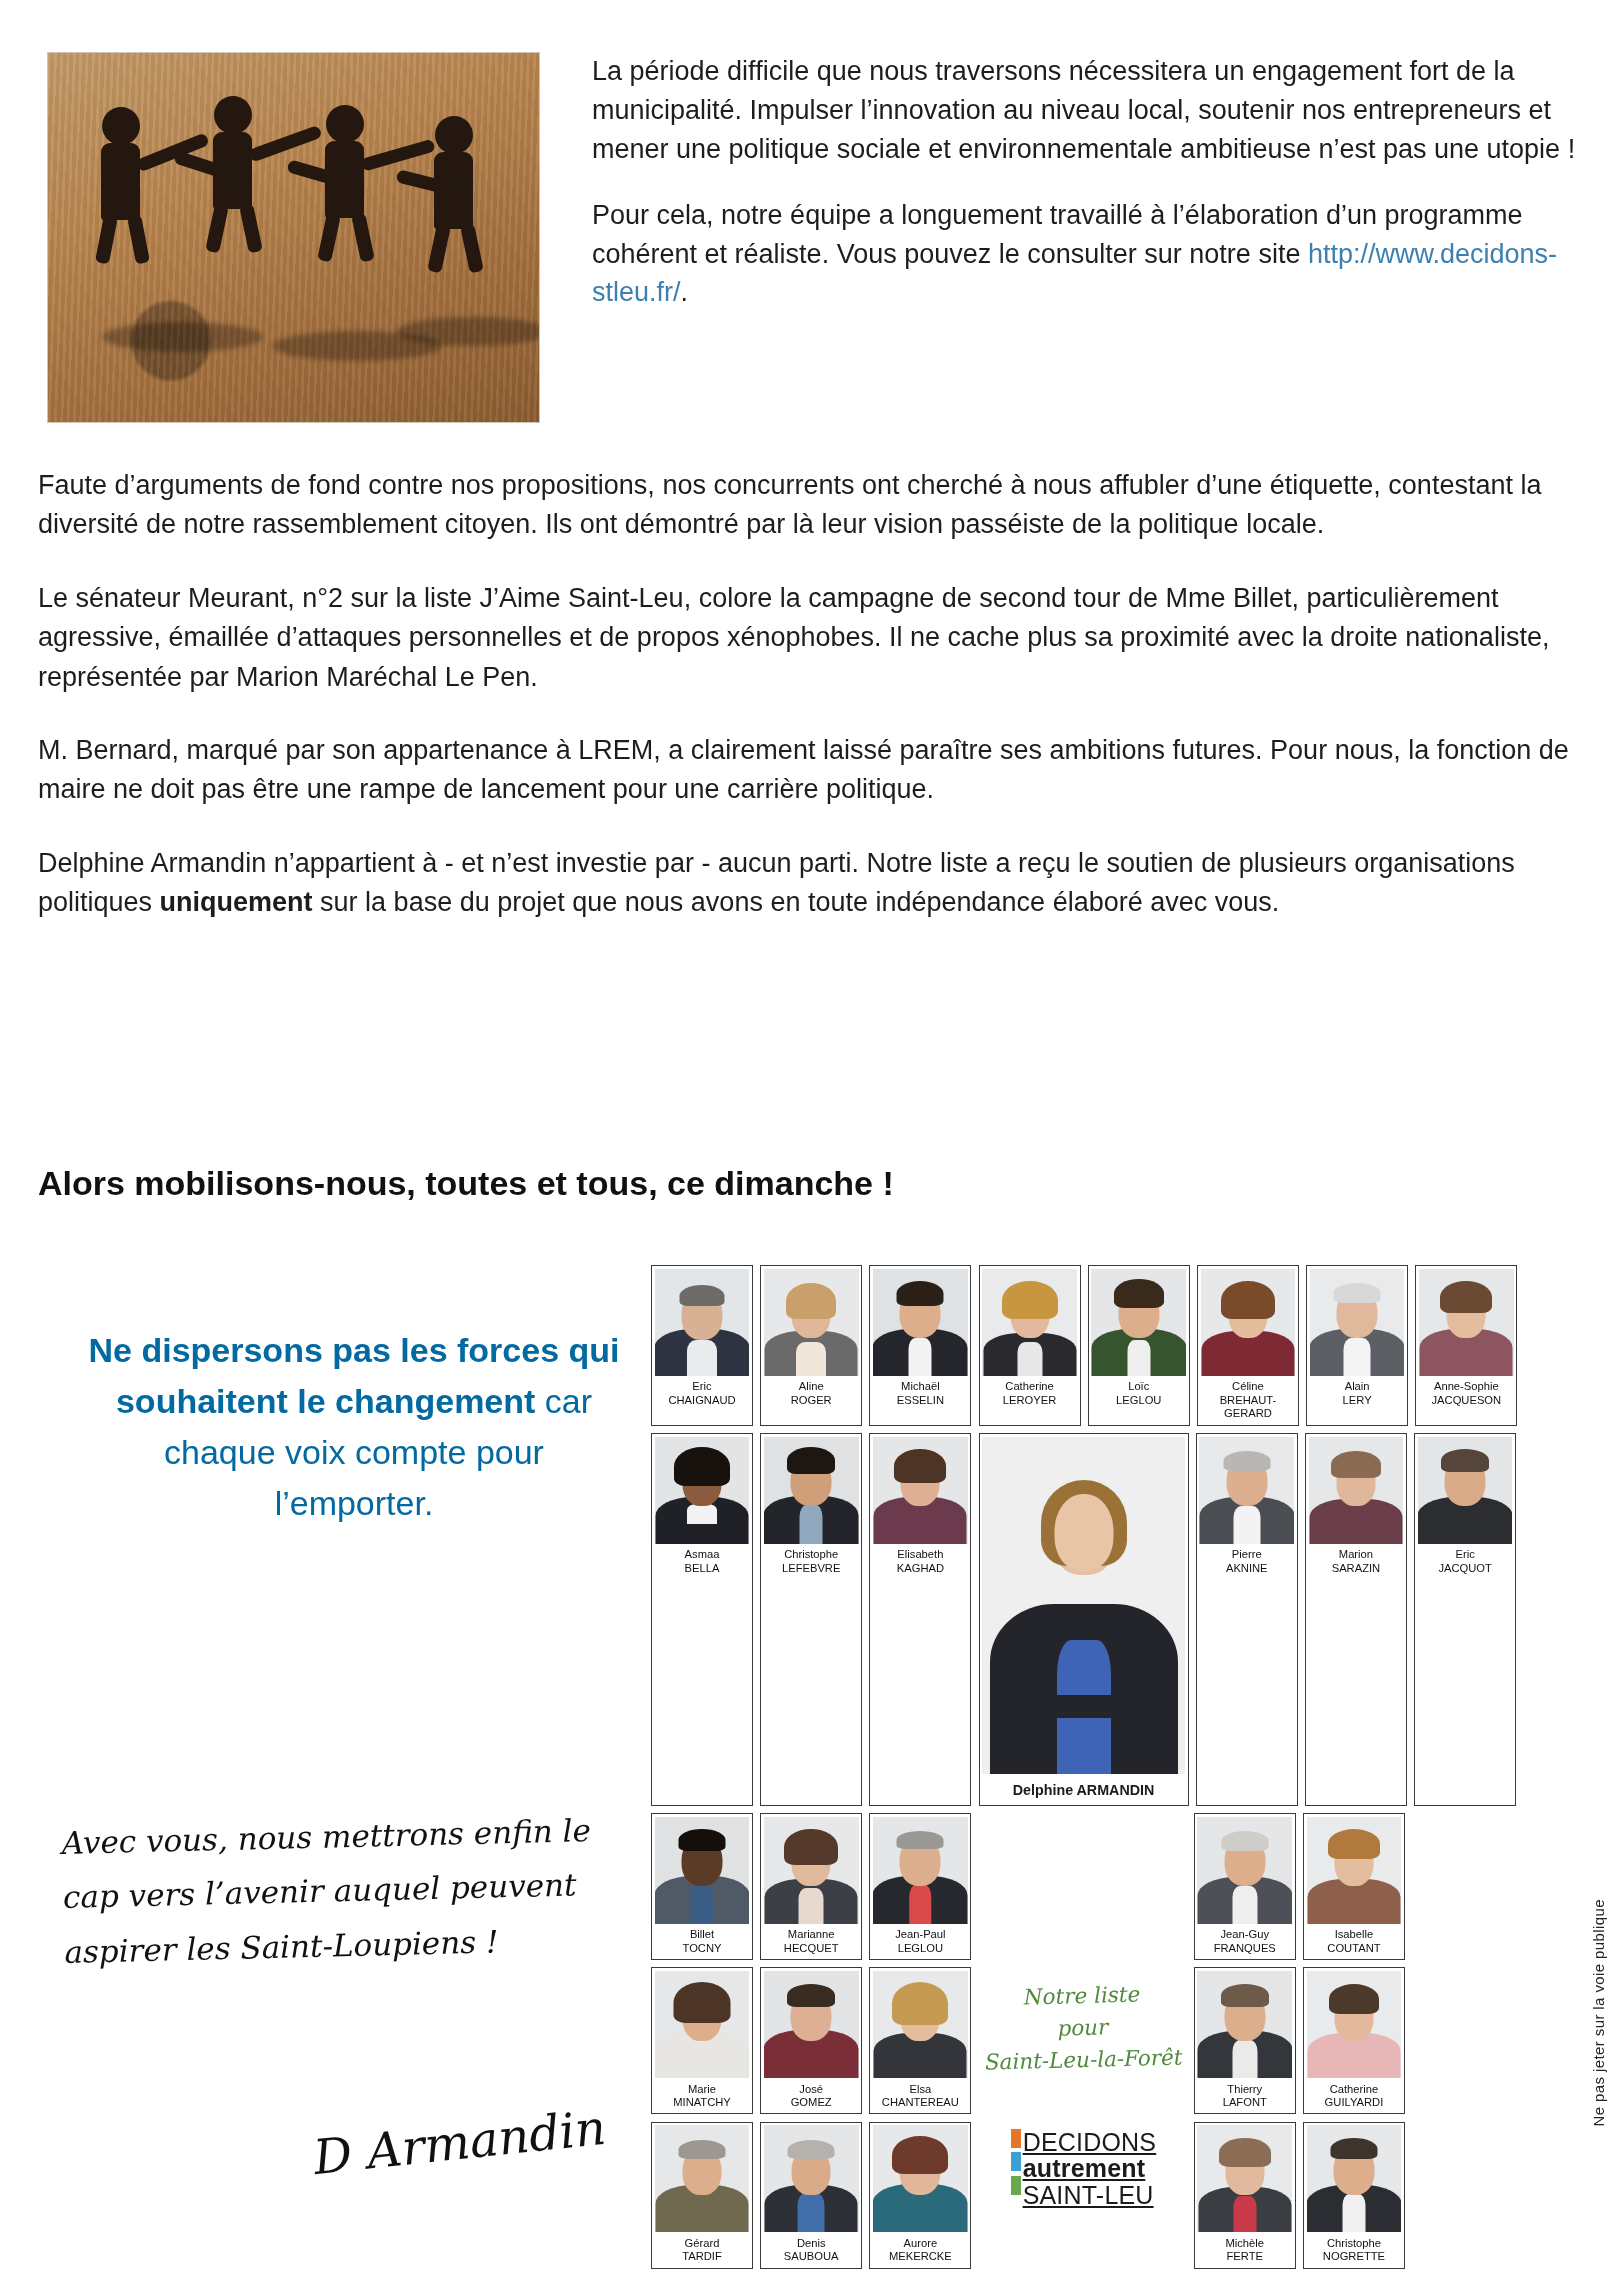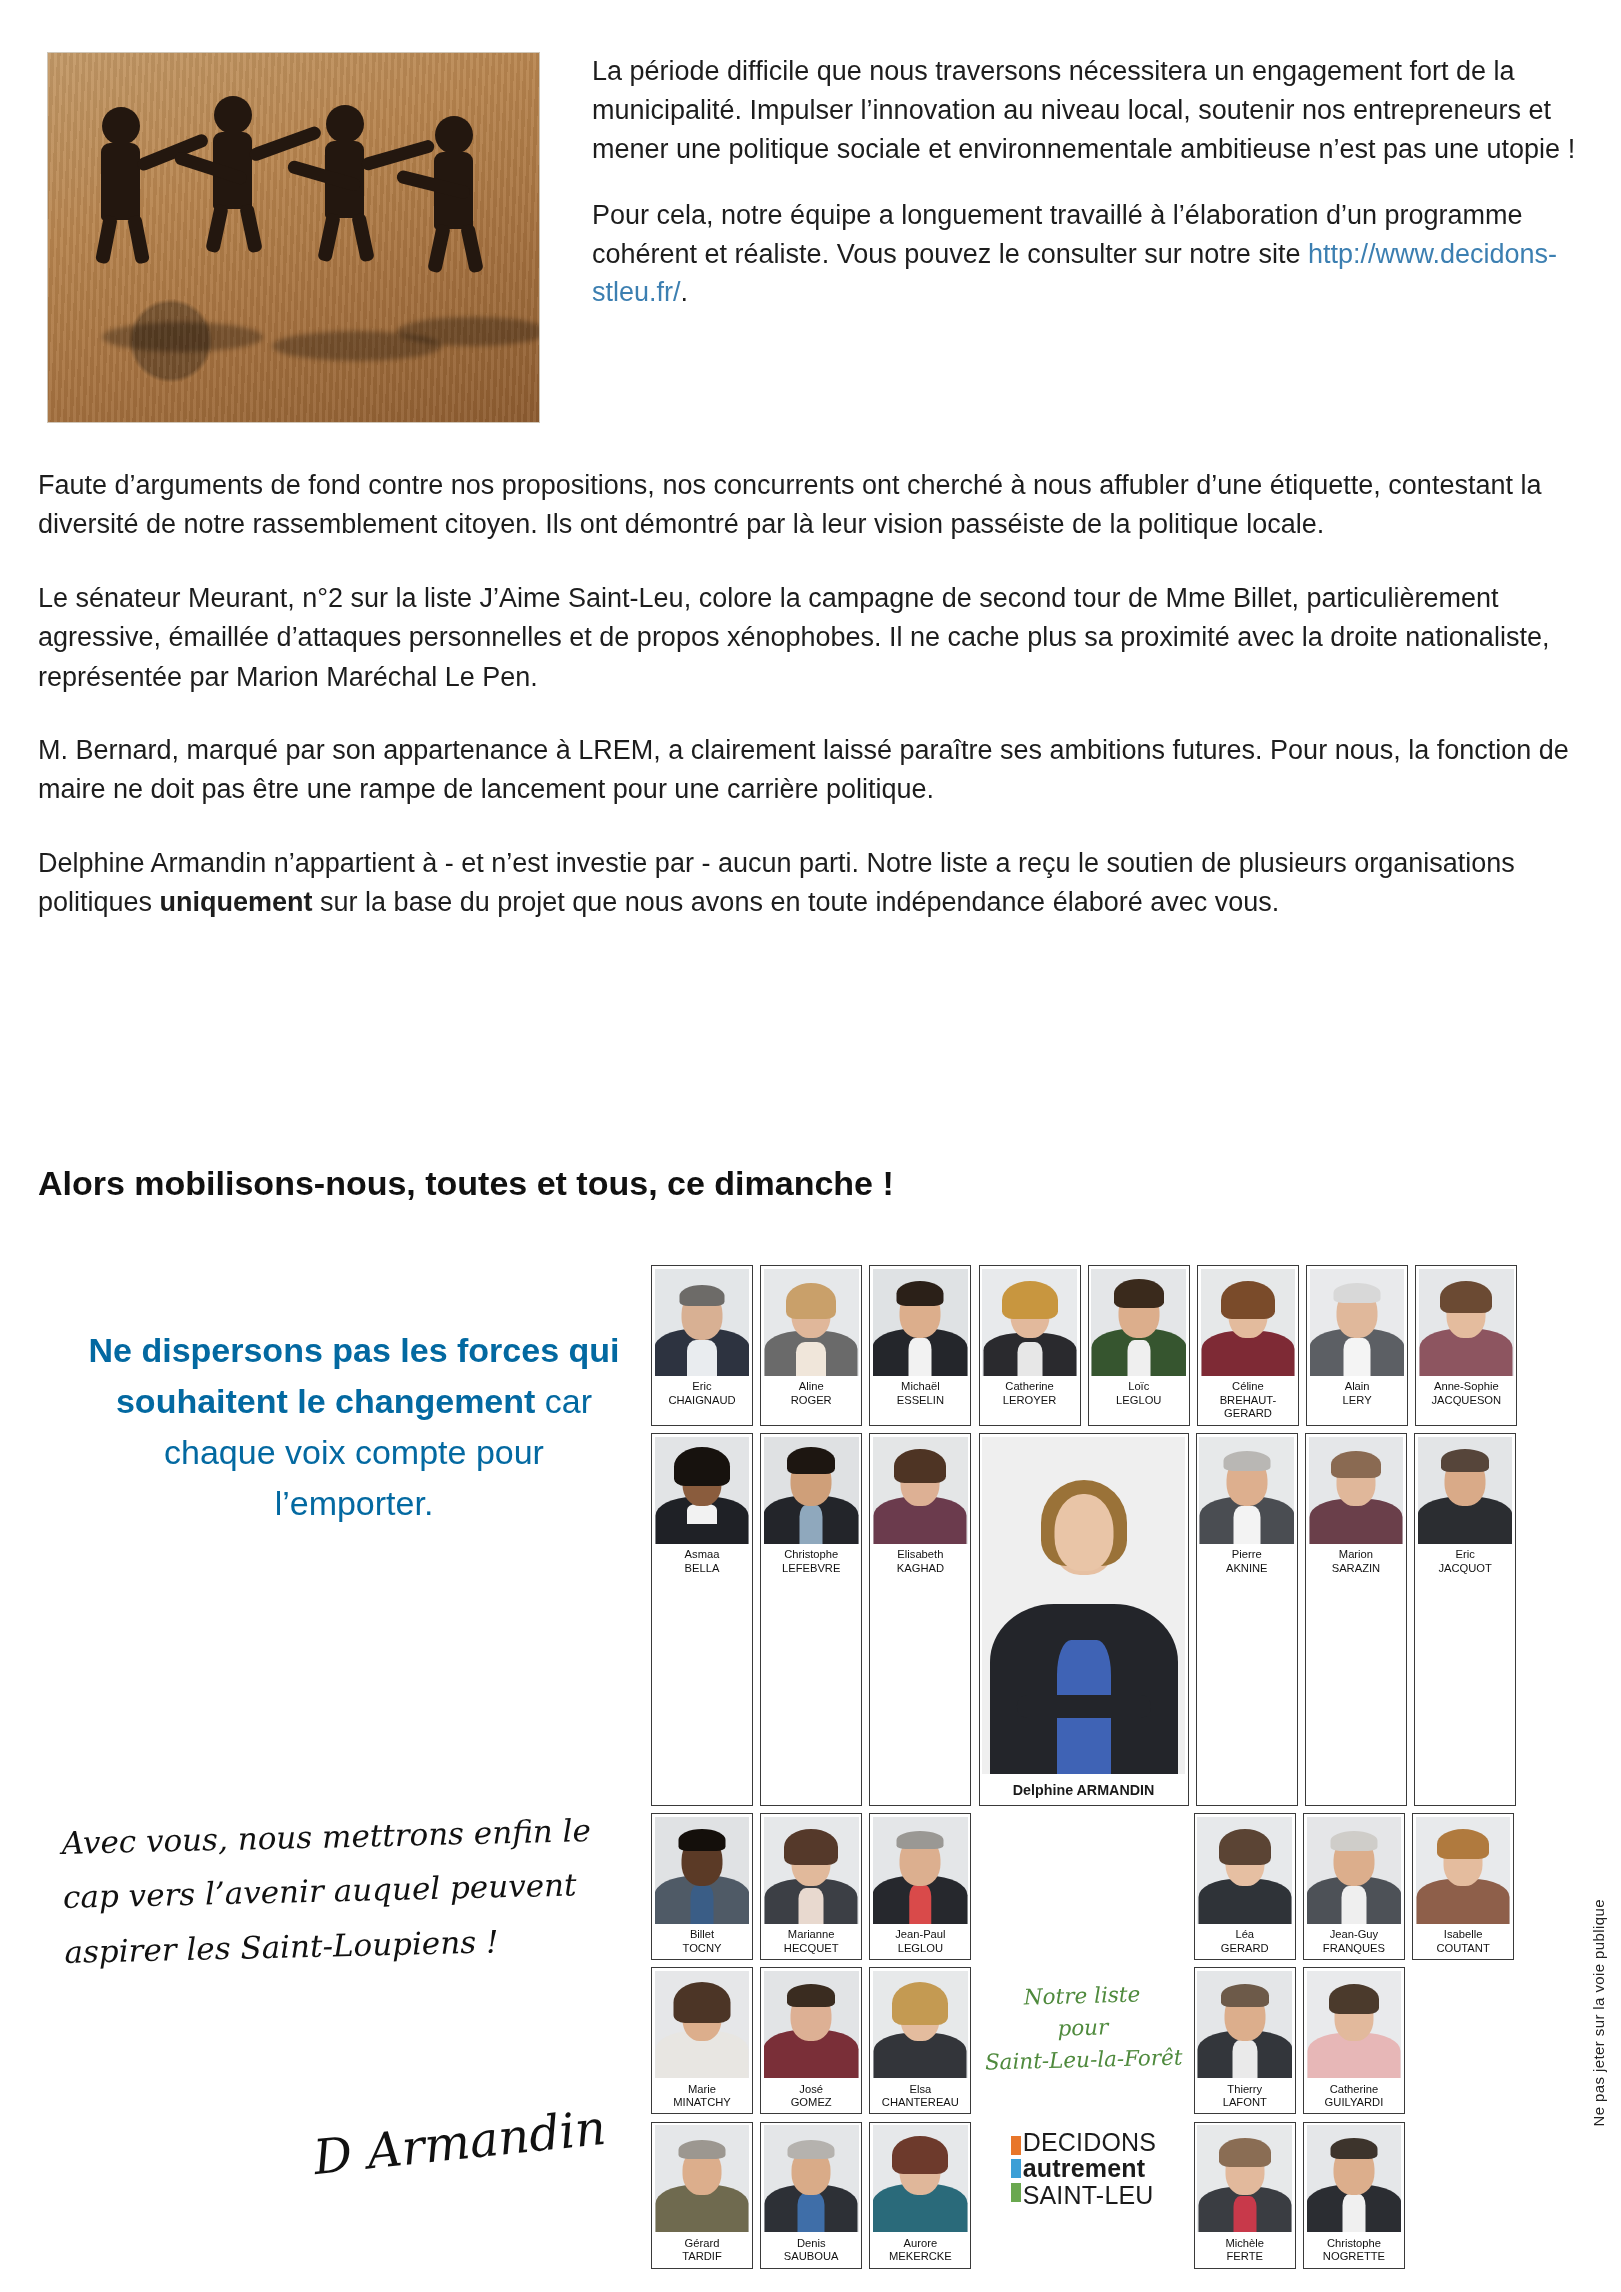--- a/index.html
+++ b/index.html
@@ -108,21 +108,21 @@
 
   .center-block{
     width:208px;display:flex;flex-direction:column;align-items:center;
   }
   .notre-liste{
     font-family:"DejaVu Serif", serif;font-style:italic;
     color:#4f8a3d;font-size:21.5px;line-height:1.5;text-align:center;
     padding:12.5px 0 5.4px;transform:rotate(-1.5deg);
   }
   .logo{
-    display:flex;align-items:center;gap:2px;padding:7.2px 0 0 1.8px;
+    display:flex;gap:2px;padding:7.2px 0 0 1.8px;text-decoration:underline;
   }
   .logo .bars{display:flex;flex-direction:column;gap:4.5px;}
   .logo .bars i{display:block;width:9.9px;height:19px;}
   .logo .words{font-size:25px;line-height:1.06;color:#1b1b1b;letter-spacing:0.2px;}
   .logo .words .w2{font-weight:bold;}
 
   .sidetext{
     position:absolute;right:14.3px;top:1899px;
     font-size:15px;color:#222;
     writing-mode:vertical-rl;transform:rotate(180deg);
@@ -470,34 +470,20 @@
             <div>Jean-Paul</div>
             <div class="ln">LEGLOU</div>
           </div>
       </div>
 
       <div style="width:208px"></div>
 
       <div class="cell">
         <div class="ph">
             <div class="portrait">
-              <div class="p-bg" style="background:#e7e9eb"></div>
-              <div class="p-body" style="bottom:0;width:93px;height:45px;background:#2f3338"></div>
-              <div class="p-head" style="top:21.5px;width:39px;height:48px;background:#e6bfa2"></div>
-              <div class="p-hair" style="top:12.5px;width:52px;height:36px;background:#5b4434"></div>
-            </div>
-          </div>
-        <div class="nm">
-            <div>Léa</div>
-            <div class="ln">GERARD</div>
-          </div>
-      </div>
-      <div class="cell">
-        <div class="ph">
-            <div class="portrait">
               <div class="p-bg" style="background:#e5e6e8"></div>
               <div class="p-body" style="bottom:0;width:95px;height:47px;background:#4d5157"></div>
               <div class="p-shirt" style="bottom:0;width:25px;height:38px;background:#efefef"></div>
               <div class="p-head" style="top:19.7px;width:41px;height:50px;background:#dcae8c"></div>
               <div class="p-hair" style="top:14.3px;width:47px;height:19.7px;background:#cfcdc9"></div>
             </div>
           </div>
         <div class="nm">
             <div>Jean-Guy</div>
             <div class="ln">FRANQUES</div>

